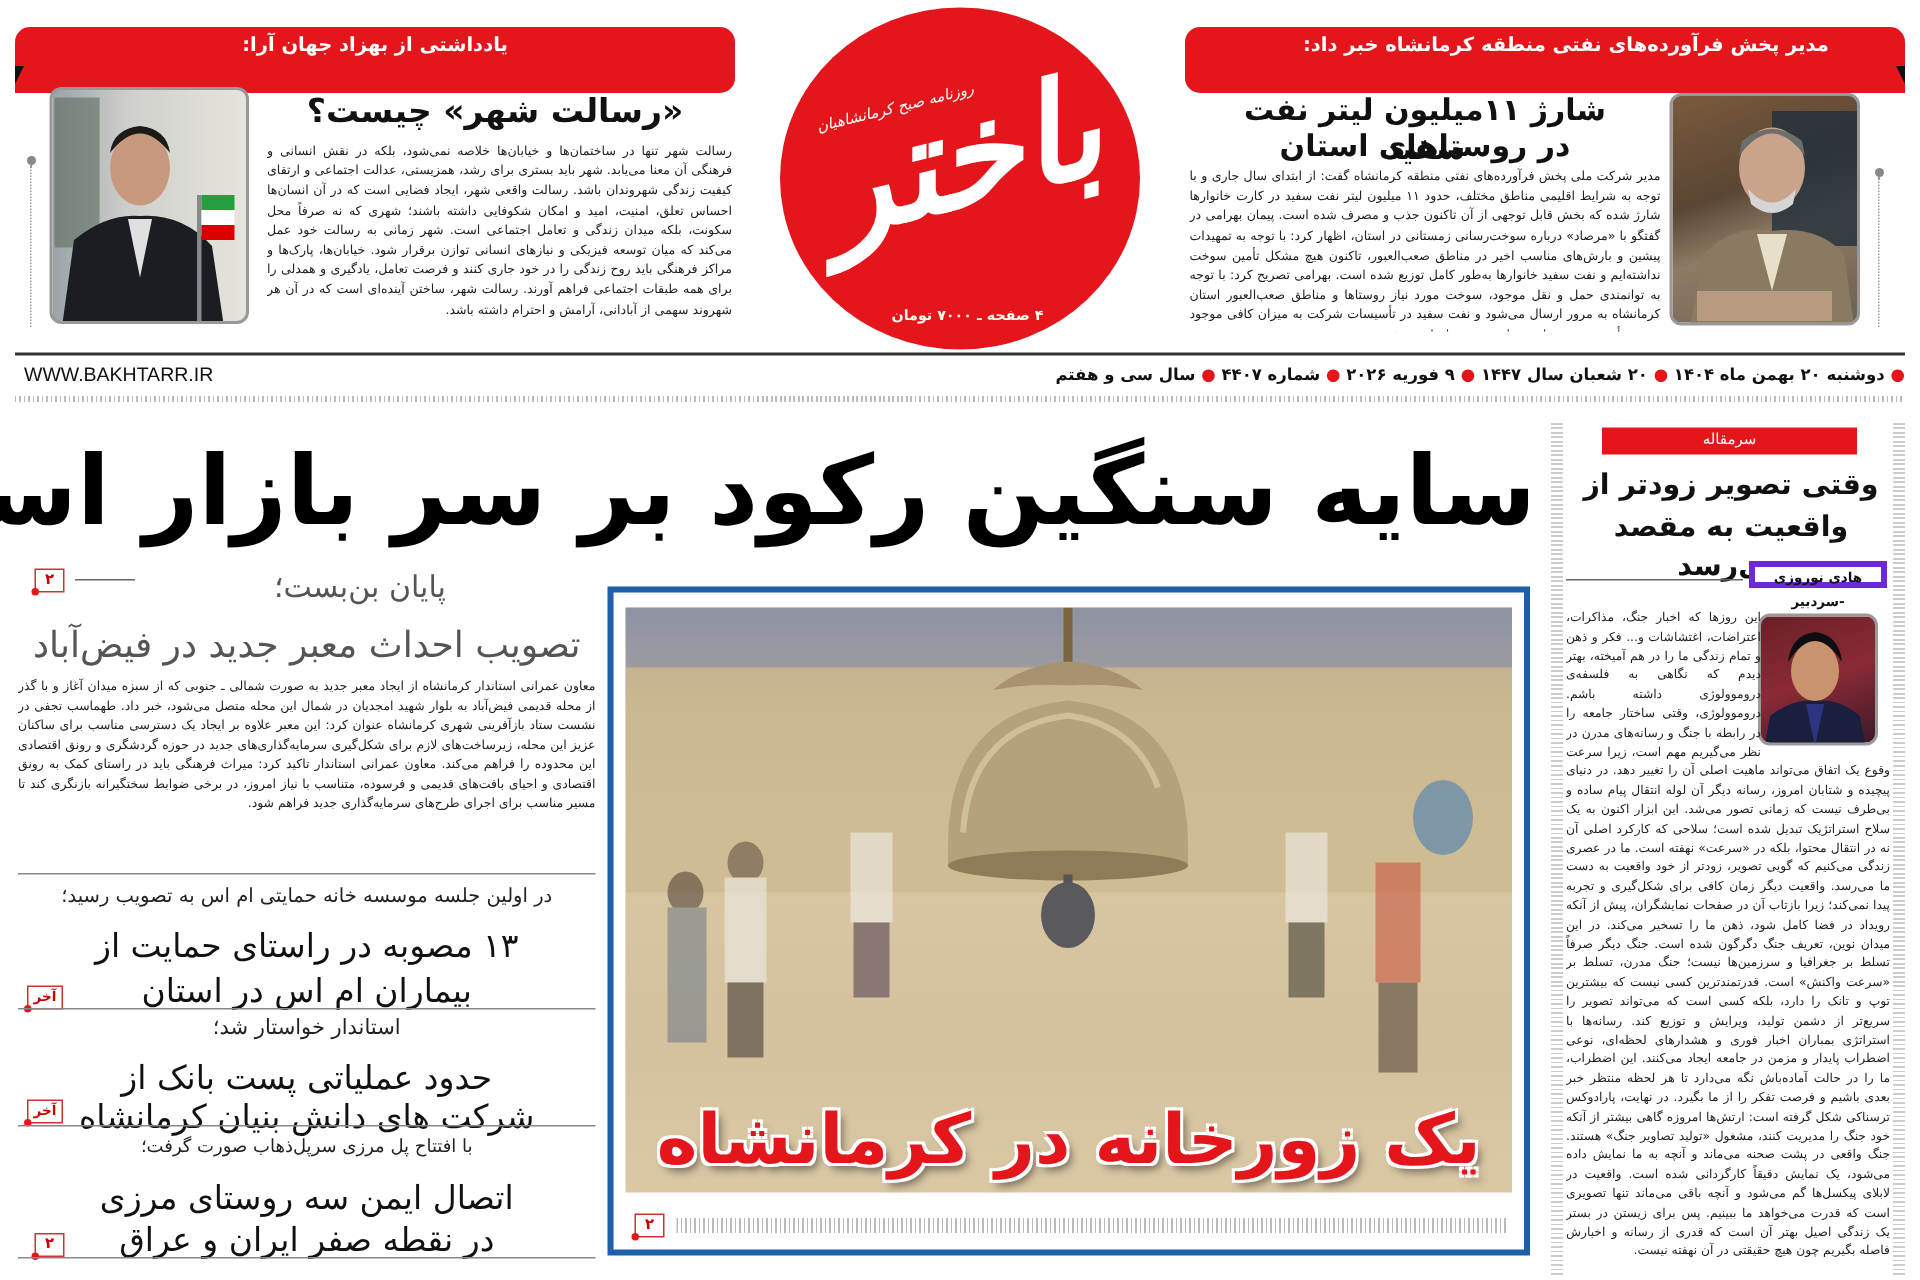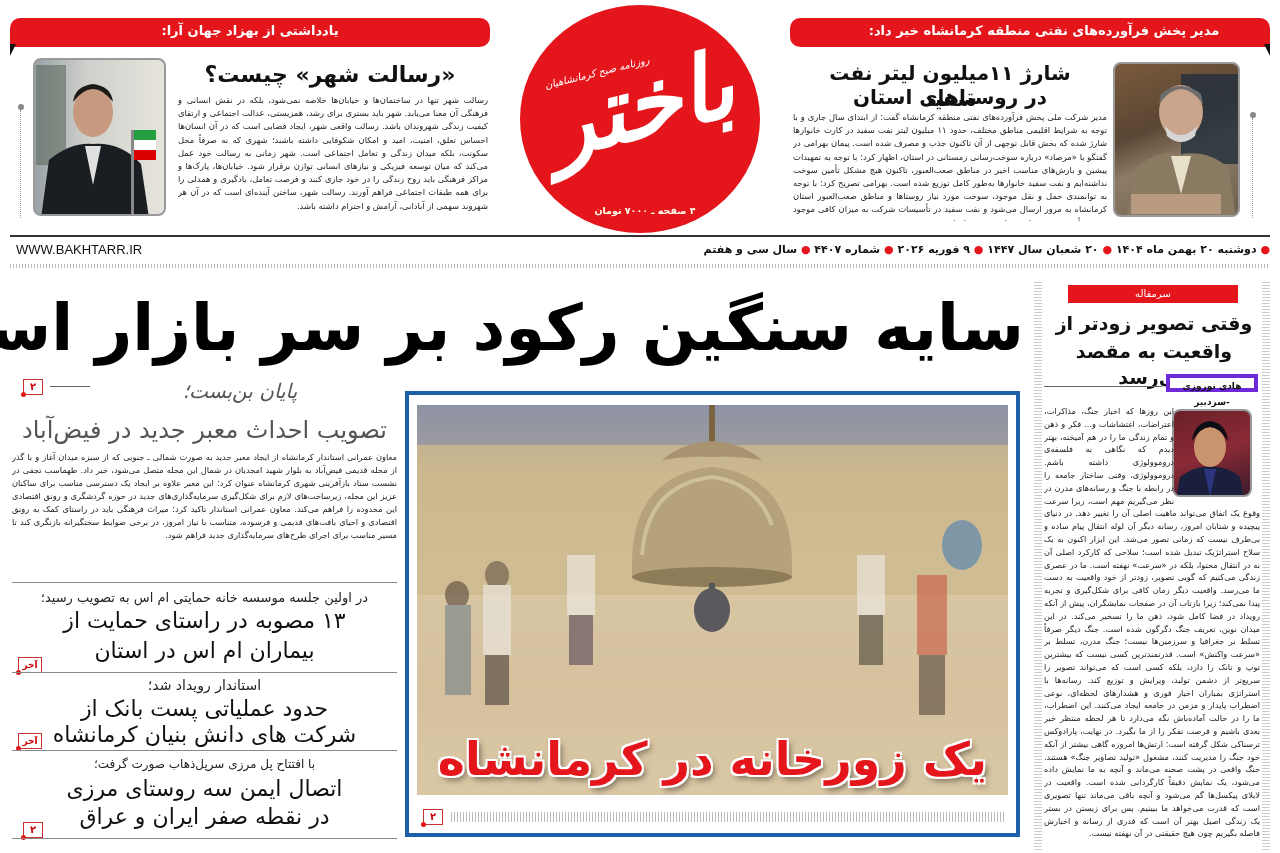--- a/index.html
+++ b/index.html
@@ -1,32 +1,32 @@
 <!DOCTYPE html>
 <html><head>
 <meta charset="utf-8">
 <style>
   * { box-sizing: border-box; margin: 0; padding: 0; }
   html, body { width: 1280px; height: 853px; overflow: hidden; background: #fff; }
   body { position: relative; font-family: "DejaVu Sans", sans-serif; color: #111; direction: rtl; }
   .abs { position: absolute; }
-  .ribbon { background: #e4161b; color: #fff; font-weight: bold; font-size: 13px; height: 29px; line-height: 26px; border-radius: 10px; text-align: center; }
+  .ribbon { background: #e4161b; color: #fff; font-weight: bold; font-size: 13px; height: 44px; line-height: 26px; border-radius: 10px; text-align: center; }
   .ribbon.right { border-bottom-right-radius: 0; padding-left: 28px; }
   .ribbon.left { border-bottom-left-radius: 0; }
   .ribbon-tail { width: 0; height: 0; border-top: 12px solid #111; }
   .photo { border: 2px solid #999; border-radius: 8px; overflow: hidden; }
   .body-text { font-size: 8.4px; line-height: 13.2px; text-align: justify; color: #222; }
   .headline-h2 { font-weight: bold; text-align: center; color: #111; }
   .rule { border-top: 1.5px solid #666; }
   .page-tag { border: 1.5px solid #c33; color: #c00; font-size: 10px; font-weight: bold; width: 20px; height: 16px; line-height: 14px; text-align: center; background: #fff; }
   .page-tag::after { content: ""; position: absolute; left: -3px; bottom: -3px; width: 5px; height: 5px; background: #e4161b; border-radius: 50%; }
   .hatch { background: repeating-linear-gradient(90deg, #bbb 0 1px, transparent 1px 3px); }
   .logo-circle { border-radius: 50%; background: #e4161b; }
   .kicker { text-align: center; font-size: 14px; color: #222; }
-  .sub-hl { text-align: center; font-size: 22px; color: #111; line-height: 30px; }
+  .sub-hl { text-align: center; font-size: 22px; color: #111; line-height: 30px; margin-top: 11px; }
   .main-img { background: linear-gradient(180deg, #8b90a0 0%, #c9b690 18%, #d6c49d 45%, #c8b087 75%, #e0d0b0 100%); }
 </style>
 </head>
 <body>
 
 <div class="abs ribbon right" style="left:790px; top:18px; width:480px;">مدیر پخش فرآورده‌های نفتی منطقه کرمانشاه خبر داد:</div>
 <div class="abs ribbon-tail" style="left:1264px; top:44px; border-left:6px solid transparent;"></div>
 
 <div class="abs photo" style="left:1113px; top:62px; width:127px; height:155px; background:linear-gradient(160deg,#7a5a3c 0%,#5a4634 40%,#8d7b66 60%,#6e6150 100%);">
   <svg width="127" height="155" viewBox="0 0 127 155">
@@ -87,32 +87,32 @@
   <span style="color:#e4161b;">●</span>
   <span>سال سی و هفتم</span>
 </div>
 <div class="abs" style="left:16px; top:241px; width:200px; direction:ltr; text-align:left; font-family:'Liberation Sans', sans-serif; font-size:13px; line-height:18px; color:#111;">WWW.BAKHTARR.IR</div>
 <div class="abs hatch" style="left:10px; top:264px; width:1260px; height:4px;"></div>
 
 <div class="abs" style="left:12px; top:282px; width:1012px; text-align:center; font-size:64px; font-weight:bold; line-height:92px; color:#000; letter-spacing:-1px; white-space:nowrap;">سایه سنگین رکود بر سر بازار استان</div>
 
 <div class="abs page-tag" style="left:23px; top:379px;">۲</div>
 <div class="abs" style="left:50px; top:386px; width:40px; border-top:1px solid #666;"></div>
-<div class="abs" style="left:130px; top:378px; width:220px; text-align:center; font-size:20px; color:#555; line-height:26px;font-style:italic;">پایان بن‌بست؛</div>
+<div class="abs" style="left:130px; top:378px; width:220px; text-align:center; font-size:20px; color:#555; line-height:26px;">پایان بن‌بست؛</div>
 <div class="abs" style="left:12px; top:414px; width:385px; text-align:center; font-size:24px; color:#555; line-height:32px; white-space:nowrap;">تصویب احداث معبر جدید در فیض‌آباد</div>
 <div class="abs body-text" style="left:12px; top:451px; width:385px; height:120px; overflow:hidden; font-size:8.3px; line-height:13px;">معاون عمرانی استاندار کرمانشاه از ایجاد معبر جدید به صورت شمالی ـ جنوبی که از سبزه میدان آغاز و با گذر از محله قدیمی فیض‌آباد به بلوار شهید امجدیان در شمال این محله متصل می‌شود، خبر داد. طهماسب تجفی در نشست ستاد بازآفرینی شهری کرمانشاه عنوان کرد: این معبر علاوه بر ایجاد یک دسترسی مناسب برای ساکنان عزیز این محله، زیرساخت‌های لازم برای شکل‌گیری سرمایه‌گذاری‌های جدید در حوزه گردشگری و رونق اقتصادی این محدوده را فراهم می‌کند. معاون عمرانی استاندار تاکید کرد: میراث فرهنگی باید در راستای کمک به رونق اقتصادی و احیای بافت‌های قدیمی و فرسوده، متناسب با نیاز امروز، در برخی ضوابط سختگیرانه بازنگری کند تا مسیر مناسب برای اجرای طرح‌های سرمایه‌گذاری جدید فراهم شود.</div>
 <div class="abs rule" style="left:12px; top:582px; width:385px; border-top:1px solid #888;"></div>
 
 <div class="abs kicker" style="left:12px; top:590px; width:385px; font-size:13px;">در اولین جلسه موسسه خانه حمایتی ام اس به تصویب رسید؛</div>
 <div class="abs sub-hl" style="left:12px; top:606px; width:385px;">۱۳ مصوبه در راستای حمایت از</div>
 <div class="abs sub-hl" style="left:12px; top:636px; width:385px;">بیماران ام اس در استان</div>
 <div class="abs page-tag" style="left:18px; top:657px; width:24px; font-size:9px;">آخر</div>
 <div class="abs rule" style="left:12px; top:672px; width:385px; border-top:1px solid #888;"></div>
 
-<div class="abs kicker" style="left:12px; top:677px; width:385px;">استاندار رویداد شد؛</div>
+<div class="abs kicker" style="left:12px; top:677px; width:385px;">استاندار خواستار شد؛</div>
 <div class="abs sub-hl" style="left:12px; top:694px; width:385px;">حدود عملیاتی پست بانک از</div>
 <div class="abs sub-hl" style="left:12px; top:720px; width:385px;">شرکت های دانش بنیان کرمانشاه</div>
 <div class="abs page-tag" style="left:18px; top:733px; width:24px; font-size:9px;">آخر</div>
 <div class="abs rule" style="left:12px; top:750px; width:385px; border-top:1px solid #888;"></div>
 
 <div class="abs kicker" style="left:12px; top:757px; width:385px; font-size:12px;">با افتتاح پل مرزی سرپل‌ذهاب صورت گرفت؛</div>
 <div class="abs sub-hl" style="left:12px; top:774px; width:385px;">اتصال ایمن سه روستای مرزی</div>
 <div class="abs sub-hl" style="left:12px; top:802px; width:385px;">در نقطه صفر ایران و عراق</div>
 <div class="abs page-tag" style="left:23px; top:822px;">۲</div>
 <div class="abs rule" style="left:12px; top:838px; width:385px; border-top:1px solid #888;"></div>

